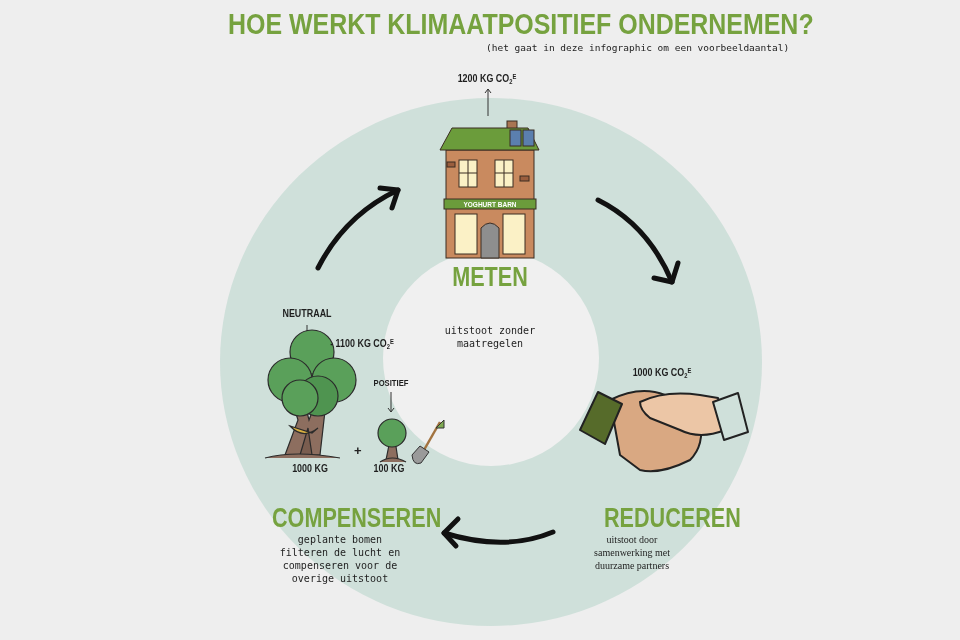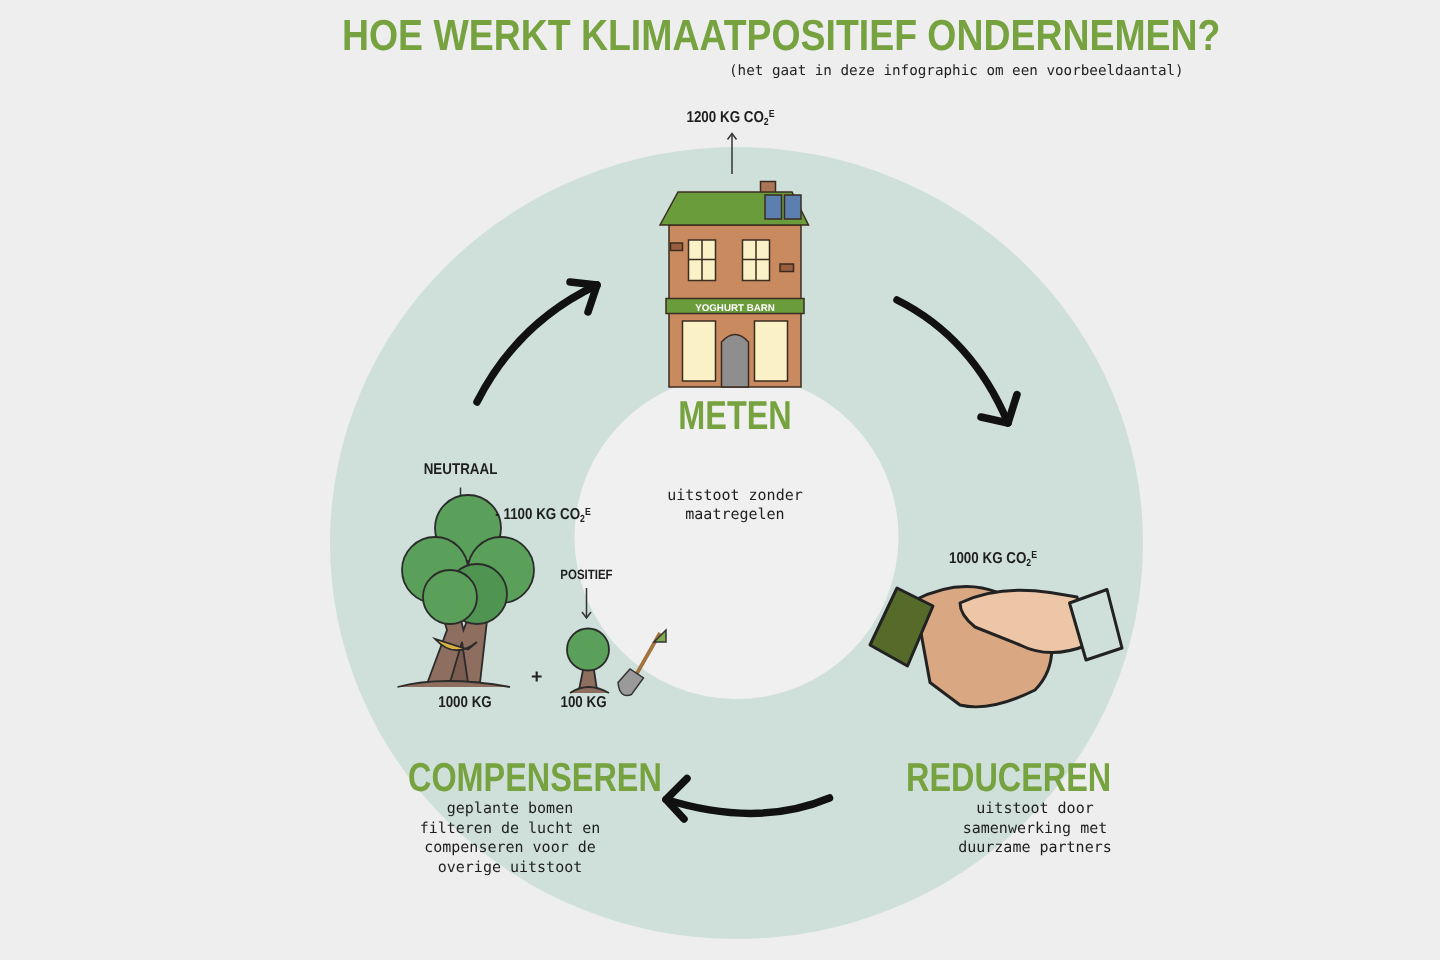--- a/index.html
+++ b/index.html
@@ -131,21 +131,21 @@
   <span>1200 KG</span> <span>CO</span><sub>2</sub><sup>E</sup>
 </div>
 <div class="step-title" style="left:430px; top:262px; width:120px;">METEN</div>
 <div class="step-desc" style="left:420px; top:292px; width:140px;margin-top:32px;">uitstoot zonder
 maatregelen</div>
 
 <div class="label small" style="left:612px; top:366px; width:100px;">
   <span>1000 KG</span> <span>CO</span><sub>2</sub><sup>E</sup>
 </div>
 <div class="step-title" style="left:590px; top:503px; width:140px;">REDUCEREN</div>
-<div class="step-desc" style="left:610px; top:533px; width:160px;">uitstoot door
+<div class="step-desc" style="left:552px; top:533px; width:160px;font-family:Liberation Serif, serif;">uitstoot door
 samenwerking met
 duurzame partners</div>
 
 <div class="label small" style="left:277px; top:307px; width:60px;">NEUTRAAL</div>
 <div class="label small" style="left:312px; top:337px; width:100px;">
   <span>- 1100 KG</span> <span>CO</span><sub>2</sub><sup>E</sup>
 </div>
 <div class="label" style="left:366px; top:378px; width:50px; font-size:9px;">POSITIEF</div>
 <div class="label small" style="left:280px; top:462px; width:60px;">1000 KG</div>
 <div class="label small" style="left:364px; top:462px; width:50px;">100 KG</div>

